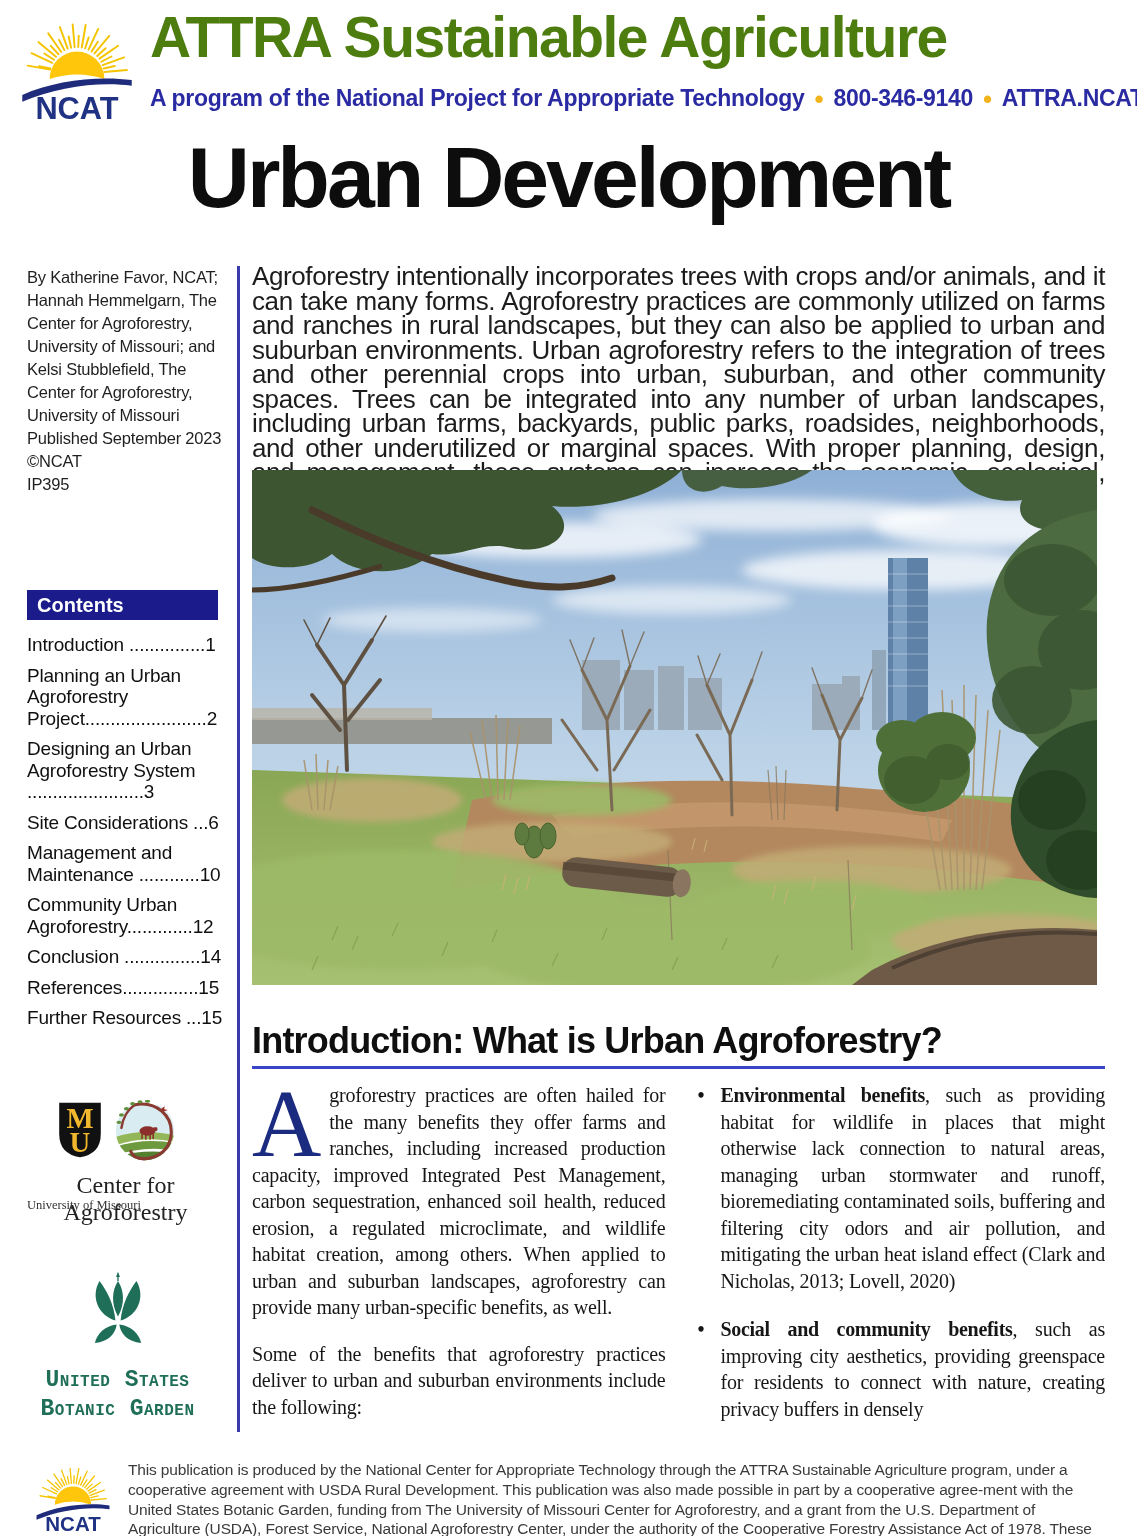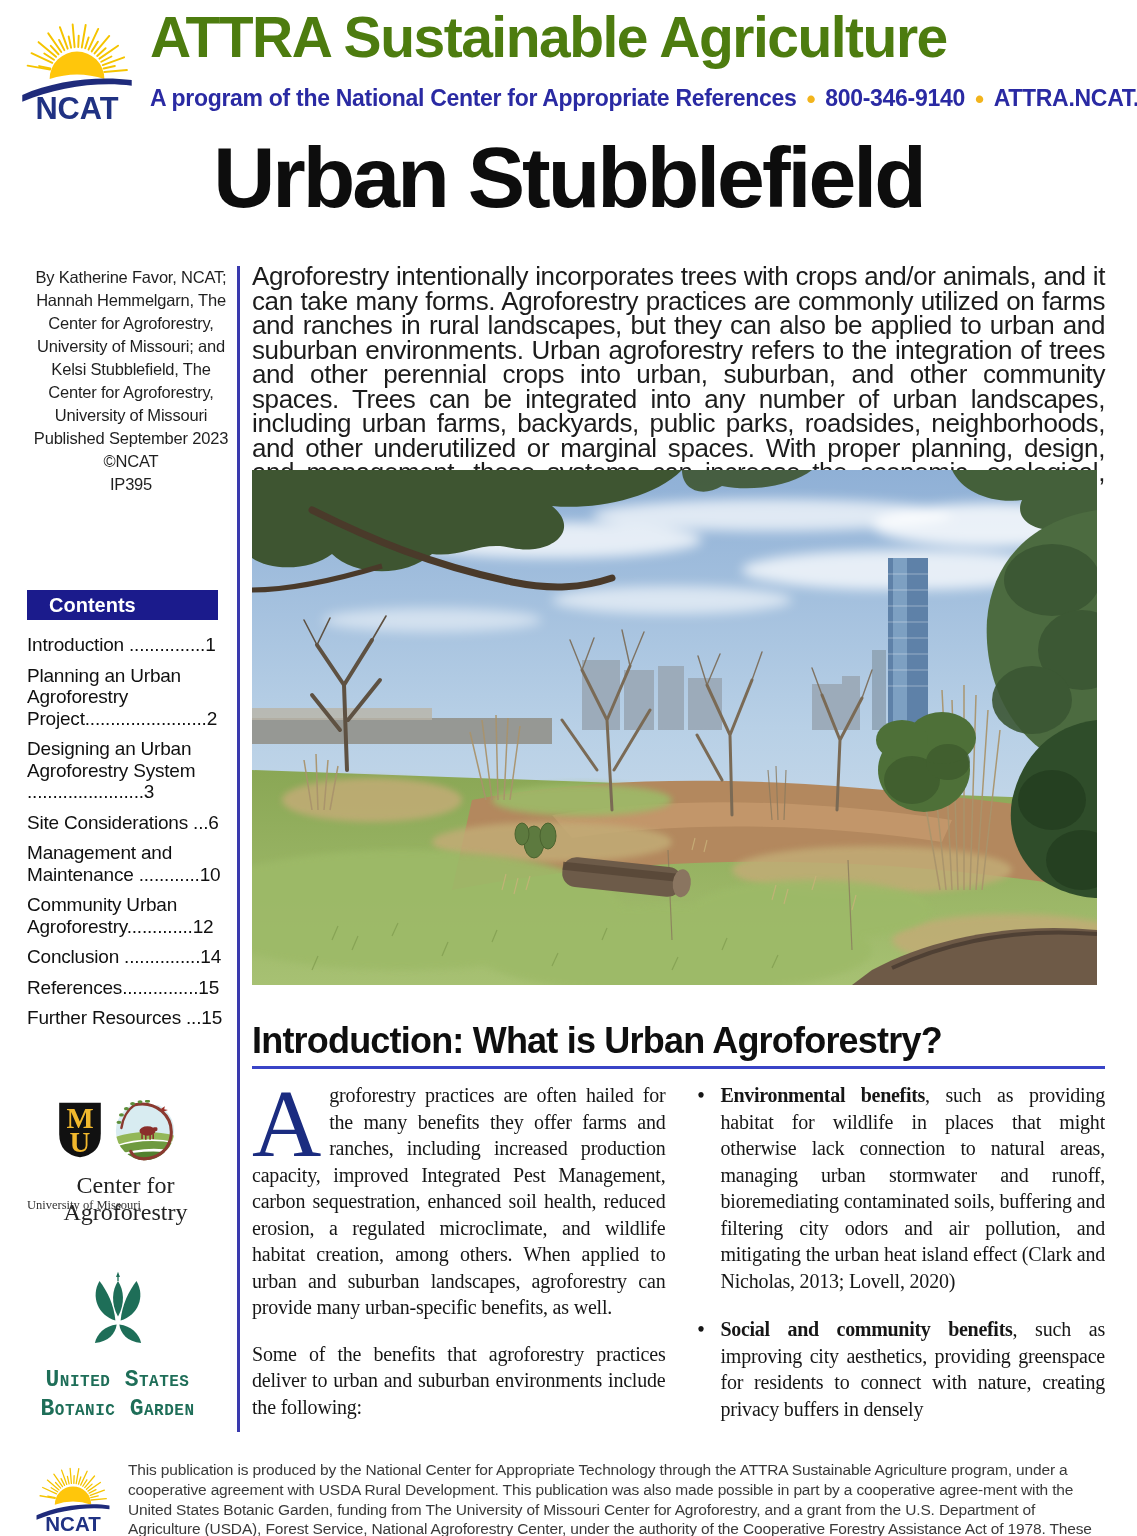--- a/index.html
+++ b/index.html
@@ -13,23 +13,23 @@
   .tagline{position:absolute;left:150px;top:84px;width:960px;font-size:23px;font-weight:bold;
            color:#2A2AA3;letter-spacing:-0.3px;white-space:nowrap;}
   .tagline .gold-dot{color:#F2B41C;font-size:26px;vertical-align:-2px;padding:0 10px;}
 
   
   .doc-title{position:absolute;left:0;top:128px;width:1137px;text-align:center;
              font-size:86px;font-weight:bold;color:#0d0d0d;letter-spacing:-3px;}
 
   
   .sidebar{position:absolute;left:27px;top:266px;width:208px;}
-  .byline{font-size:16.5px;line-height:23px;letter-spacing:-0.2px;color:#1f1f1f;text-align:center;}
+  .byline{font-size:16.5px;line-height:23px;letter-spacing:-0.2px;color:#1f1f1f;}
   .contents-box{position:absolute;left:27px;top:590px;width:191px;height:30px;background:#1B1B8C;
-                color:#fff;font-weight:bold;font-size:20px;line-height:30px;padding-left:22px;box-sizing:border-box;}
+                color:#fff;font-weight:bold;font-size:20px;line-height:30px;padding-left:10px;box-sizing:border-box;}
   .toc{position:absolute;left:27px;top:634px;width:205px;}
   .toc-item{font-weight:normal;font-size:19px;line-height:21.5px;margin-bottom:9px;color:#101010;letter-spacing:-0.2px;}
   .vrule{position:absolute;left:237px;top:266px;width:3px;height:1166px;background:#3A3AAE;}
 
   
   .mu-logo{position:absolute;left:56px;top:1100px;width:48px;height:60px;}
   .cfa-logo{position:absolute;left:114px;top:1100px;width:62px;height:62px;}
   .cfa-name{position:absolute;left:18px;top:1172px;width:215px;text-align:center;
             font-family:"Liberation Serif",serif;font-size:24px;color:#222;}
   .cfa-sub{position:absolute;left:18px;top:1198px;width:215px;text-align:left;padding-left:9px;box-sizing:border-box;
@@ -94,24 +94,24 @@
           <line x1="29.8" y1="47.1" x2="21.3" y2="41.7"></line>
         <line x1="26.6" y1="54.8" x2="16.8" y2="52.7"></line>
       </g>
       <path d="M26,64 A24,24 0 1 1 74,64 Q50,56 26,64 Z" fill="#FFC60B"></path>
       <path d="M2,78 C30,65 70,61 98,65 L98,70 C70,66 32,71 2,84 Z" fill="#1F2B7B"></path>
       <text x="50" y="99" text-anchor="middle" font-family="Liberation Sans, sans-serif" font-size="27" font-weight="bold" fill="#203283">NCAT</text>
     </svg>
   </div>
   <div class="brand">ATTRA Sustainable Agriculture</div>
   <div class="tagline">
-    <span>A program of the National Center for Appropriate References</span><span class="gold-dot">•</span><span>800-346-9140</span><span class="gold-dot">•</span><span>ATTRA.NCAT.ORG</span>
-  </div>
-
-  <div class="doc-title">Urban Stubblefield</div>
+    <span>A program of the National Project for Appropriate Technology</span><span class="gold-dot">•</span><span>800-346-9140</span><span class="gold-dot">•</span><span>ATTRA.NCAT.ORG</span>
+  </div>
+
+  <div class="doc-title">Urban Development</div>
 
   <div class="sidebar">
     <div class="byline">
       <span>By Katherine Favor, NCAT; Hannah Hemmelgarn, The Center for Agroforestry, University of Missouri; and Kelsi Stubblefield, The Center for Agroforestry, University of Missouri</span><br>
       <span>Published September 2023</span><br>
       <span>©NCAT</span><br>
       <span>IP395</span>
     </div>
   </div>
 

